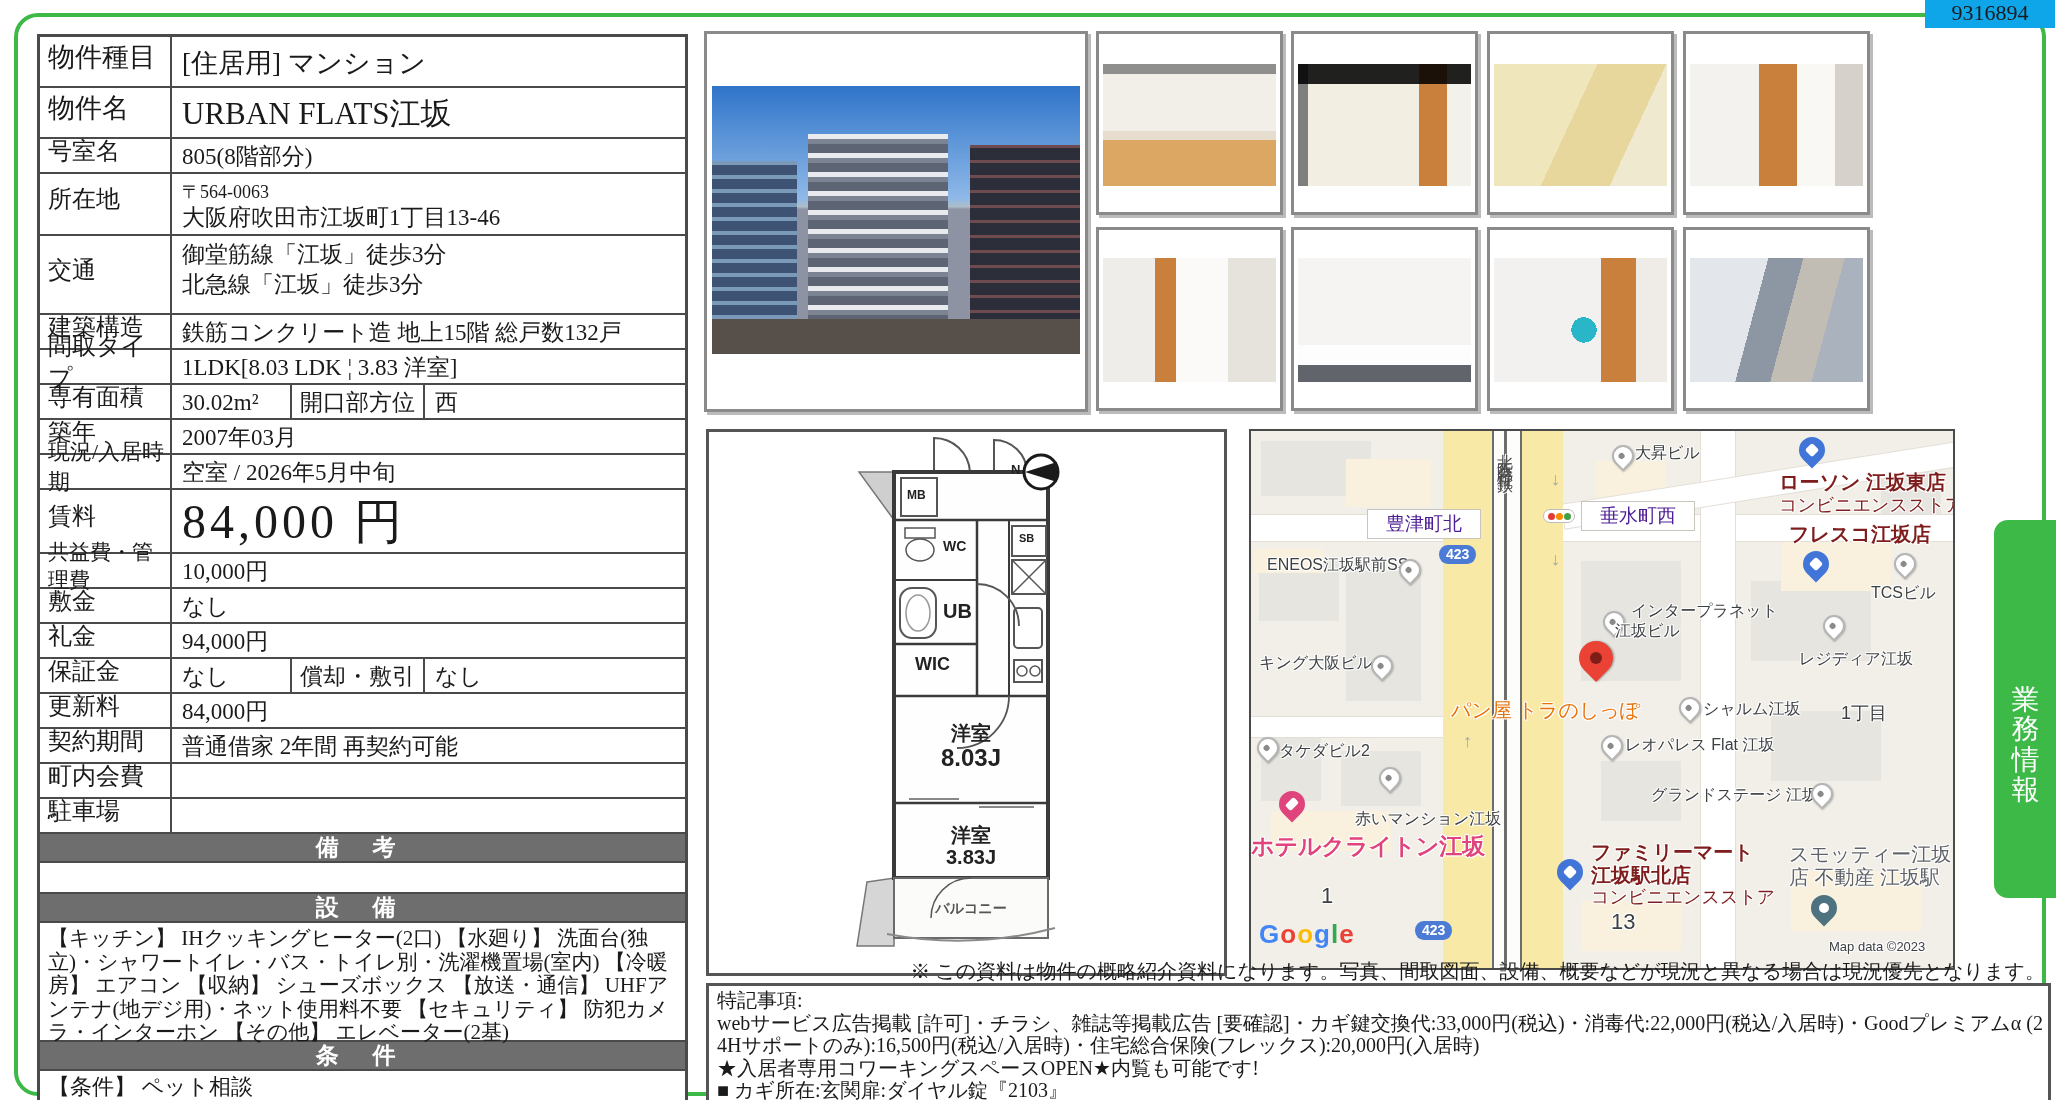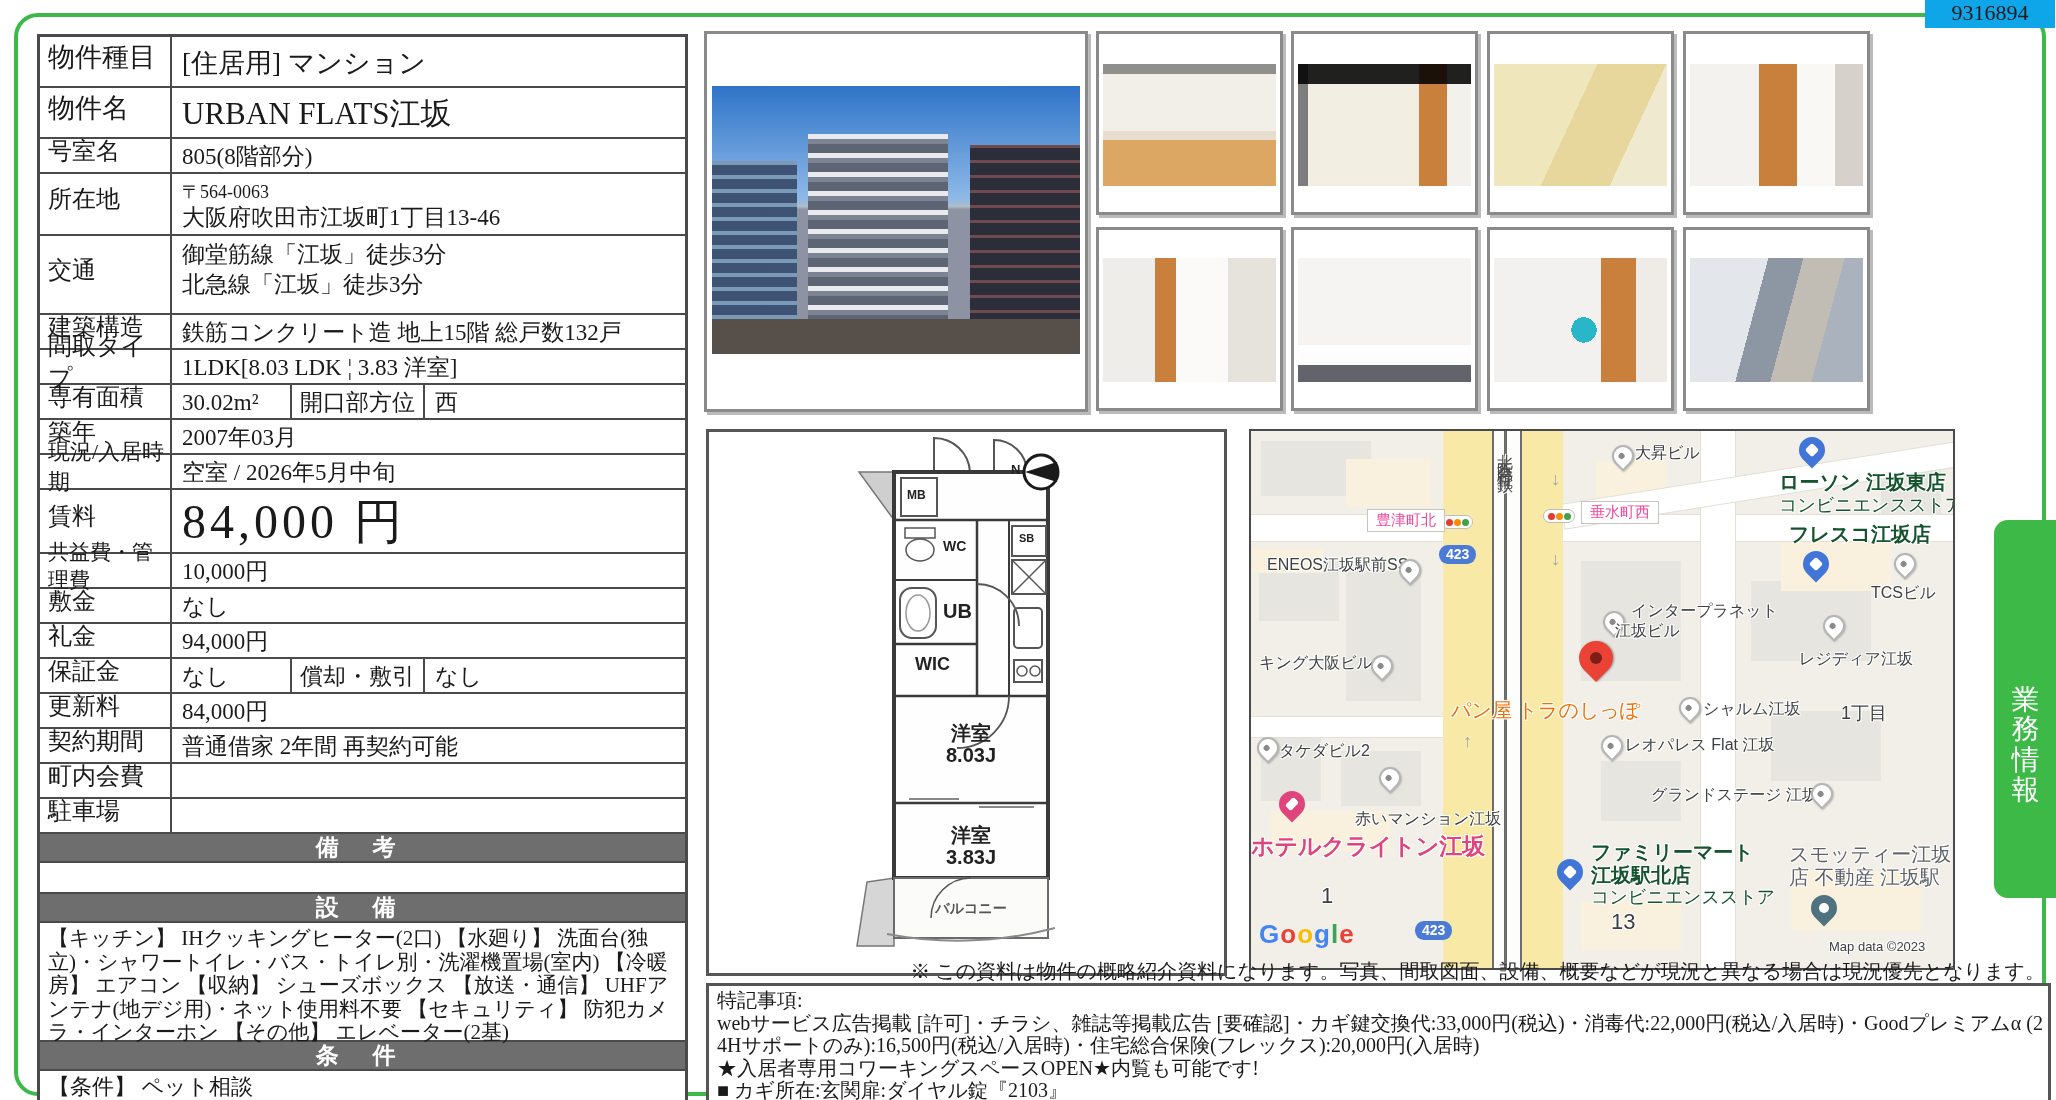--- a/index.html
+++ b/index.html
@@ -39,21 +39,21 @@
           font-family:"Liberation Sans","DejaVu Sans",sans-serif;}
   .blk{position:absolute;background:#e7e5e0;}
   .blk.cream{background:#f9f1de;}
   .road{position:absolute;background:#ffffff;box-shadow:0 0 0 1px #e3dfd7;}
   #yroad{position:absolute;left:192px;top:0;width:120px;height:537px;background:#f8e9a6;}
   #rail{position:absolute;left:241px;top:0;width:26px;height:537px;background:#fdfdfb;
         border-left:2px solid #6d6d6d;border-right:2px solid #6d6d6d;}
   #rail i{position:absolute;left:10px;top:0;width:3px;height:537px;background:#6d6d6d;}
   .maplabel{position:absolute;font-size:16px;color:#3c4043;white-space:nowrap;
     text-shadow:-1px -1px 0 #fff,1px -1px 0 #fff,-1px 1px 0 #fff,1px 1px 0 #fff;}
-  .maplabel.blue{color:#14532d;font-size:20px;}
+  .maplabel.blue{color:#7f1d1d;font-size:20px;}
   .maplabel.pink{color:#e0447c;font-size:23px;font-weight:bold;}
   .maplabel.orange{color:#e8710a;font-size:20px;}
   .maplabel.gray{color:#5f6368;font-size:20px;}
   .pin{position:absolute;width:18px;height:18px;border:2px solid #b5b5b5;background:#fff;
        border-radius:50% 50% 50% 0;transform:rotate(-45deg);box-shadow:0 1px 2px rgba(0,0,0,.25);}
   .pin::after{content:"";position:absolute;left:5px;top:5px;width:6px;height:6px;border-radius:50%;background:#8a8a8a;}
   .pin-blue{position:absolute;width:26px;height:26px;background:#4176d8;border-radius:50% 50% 50% 0;
             transform:rotate(-45deg);}
   .pin-blue::after{content:"";position:absolute;left:8px;top:8px;width:10px;height:10px;background:#fff;border-radius:2px;}
   .pin-pink{position:absolute;width:26px;height:26px;background:#e0447c;border-radius:50% 50% 50% 0;
@@ -61,22 +61,22 @@
   .pin-pink::after{content:"";position:absolute;left:7px;top:9px;width:12px;height:8px;background:#fff;border-radius:2px;}
   .pin-teal{position:absolute;width:26px;height:26px;background:#4e7280;border-radius:50% 50% 50% 0;
             transform:rotate(-45deg);}
   .pin-teal::after{content:"";position:absolute;left:8px;top:8px;width:10px;height:10px;background:#fff;border-radius:50%;}
   .pin-red{position:absolute;width:34px;height:34px;background:#ea4335;border-radius:50% 50% 50% 0;
            transform:rotate(-45deg);box-shadow:1px 1px 2px rgba(0,0,0,.3);z-index:4;}
   .pin-red::after{content:"";position:absolute;left:11px;top:11px;width:12px;height:12px;border-radius:50%;background:#7d1f18;}
   .signal{position:absolute;width:32px;height:14px;background:#fff;border:1px solid #bdbdbd;border-radius:7px;
           display:flex;align-items:center;justify-content:space-around;padding:0 3px;box-sizing:border-box;}
   .signal i{width:7px;height:7px;border-radius:50%;}
-  .roadlabel{position:absolute;background:#fff;border:1px solid #c9c5bd;color:#ec4899;font-size:15px;
-             padding:1px 8px;white-space:nowrap;}
+  .roadlabel{position:absolute;background:#fff;border:1px solid #c9c5bd;color:#4c1d95;font-size:19px;
+             padding:1px 18px;white-space:nowrap;}
   .shield{position:absolute;background:#4b7bd5;color:#fff;font-size:14px;font-weight:bold;
           padding:0 7px;height:19px;line-height:19px;border-radius:10px/11px;}
   .arrow{position:absolute;color:#9fa5ad;font-size:18px;font-weight:bold;}
   #glogo{position:absolute;left:8px;top:488px;font-size:26px;font-weight:bold;letter-spacing:1px;
          font-family:"Liberation Sans","DejaVu Sans",sans-serif;}
   #railtext{position:absolute;left:243px;top:10px;writing-mode:vertical-rl;font-size:16px;color:#4a4a4a;
             letter-spacing:4px;text-shadow:-1px -1px 0 #fff,1px 1px 0 #fff;}
   
   #disclaimer{position:absolute;left:700px;top:958px;width:1345px;text-align:right;font-size:20px;z-index:2;}
   #specialbox{position:absolute;left:706px;top:983px;width:1323px;height:110px;border:3px solid #555;
@@ -278,21 +278,21 @@
 
       <circle cx="332" cy="40" r="17" fill="#fff" stroke="#1a1a1a" stroke-width="3"></circle>
       <polygon points="316,40 348,30 348,50" fill="#1a1a1a"></polygon>
     </svg>
     <span class="fp-label" style="left:198px;top:56px;font-size:12px;font-weight:bold">MB</span>
     <span class="fp-label" style="left:234px;top:106px;font-size:14px;font-weight:bold">WC</span>
     <span class="fp-label" style="left:310px;top:100px;font-size:11px;font-weight:bold">SB</span>
     <span class="fp-label" style="left:234px;top:168px;font-size:20px;font-weight:bold">UB</span>
     <span class="fp-label" style="left:206px;top:222px;font-size:18px;font-weight:bold">WIC</span>
     <span class="fp-label" style="left:185px;top:288px;width:154px;text-align:center;font-size:20px;font-weight:bold">洋室</span>
-    <span class="fp-label" style="left:185px;top:312px;width:154px;text-align:center;font-size:20px;font-weight:bold">8.03J</span>
+    <span class="fp-label" style="left:185px;top:312px;width:154px;text-align:center;font-size:24px;font-weight:bold">8.03J</span>
     <span class="fp-label" style="left:185px;top:390px;width:154px;text-align:center;font-size:20px;font-weight:bold">洋室</span>
     <span class="fp-label" style="left:185px;top:414px;width:154px;text-align:center;font-size:20px;font-weight:bold">3.83J</span>
     <span class="fp-label" style="left:185px;top:468px;width:154px;text-align:center;font-size:14px;font-weight:bold;color:#555">バルコニー</span>
     <span class="fp-label" style="left:302px;top:30px;font-size:13px;font-weight:bold">N</span>
   </div>
 
   <div id="mapbox">
 
     <div class="blk" style="left:10px;top:10px;width:110px;height:55px"></div>
     <div class="blk cream" style="left:95px;top:28px;width:85px;height:48px"></div>

